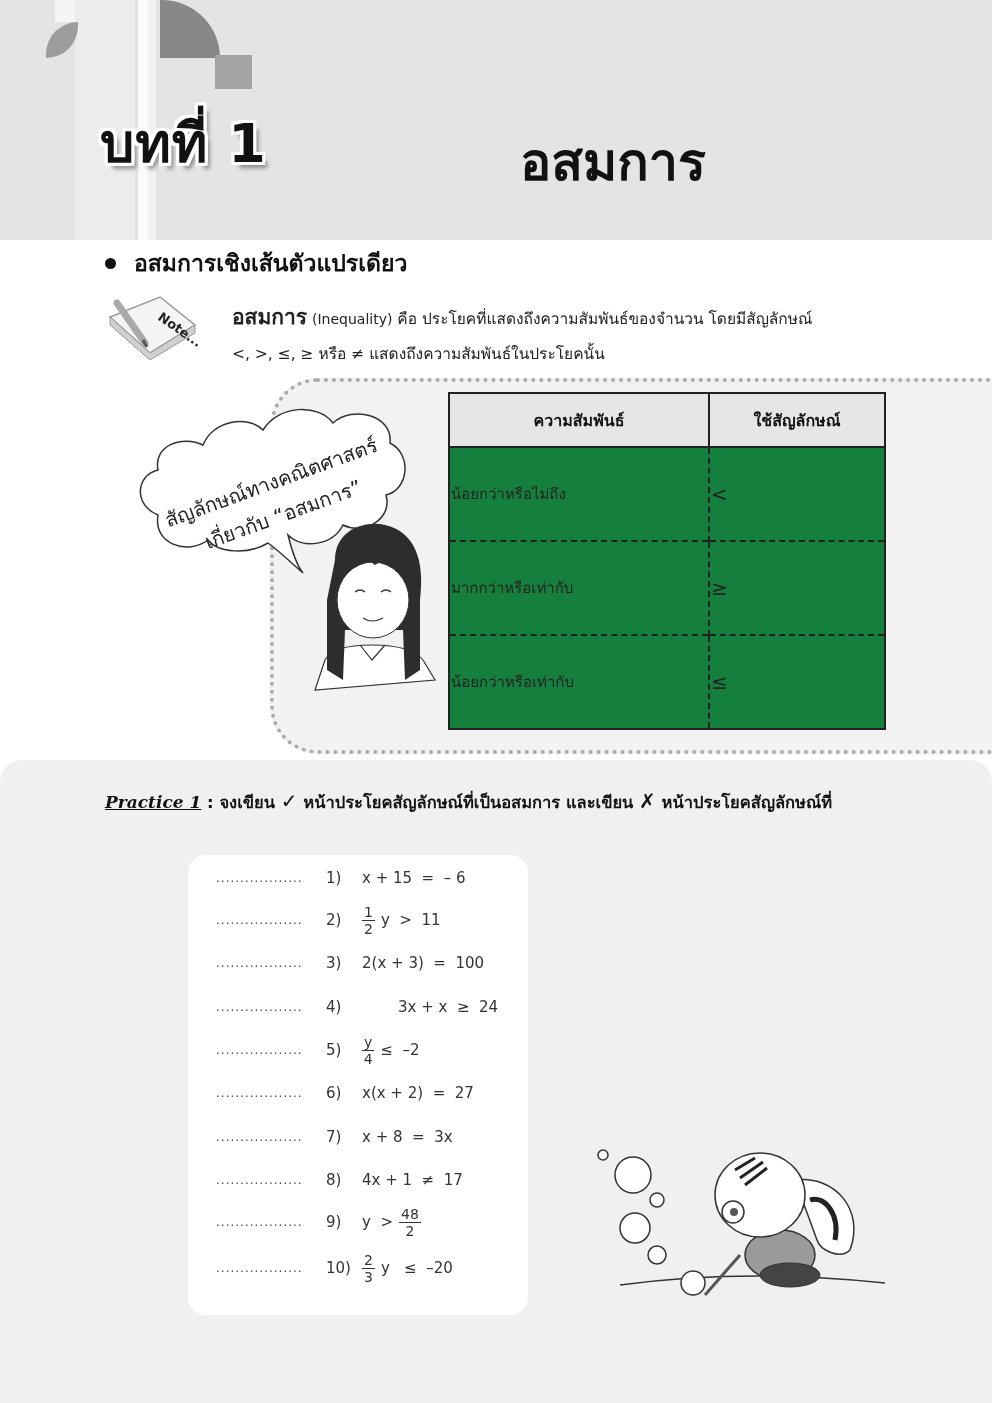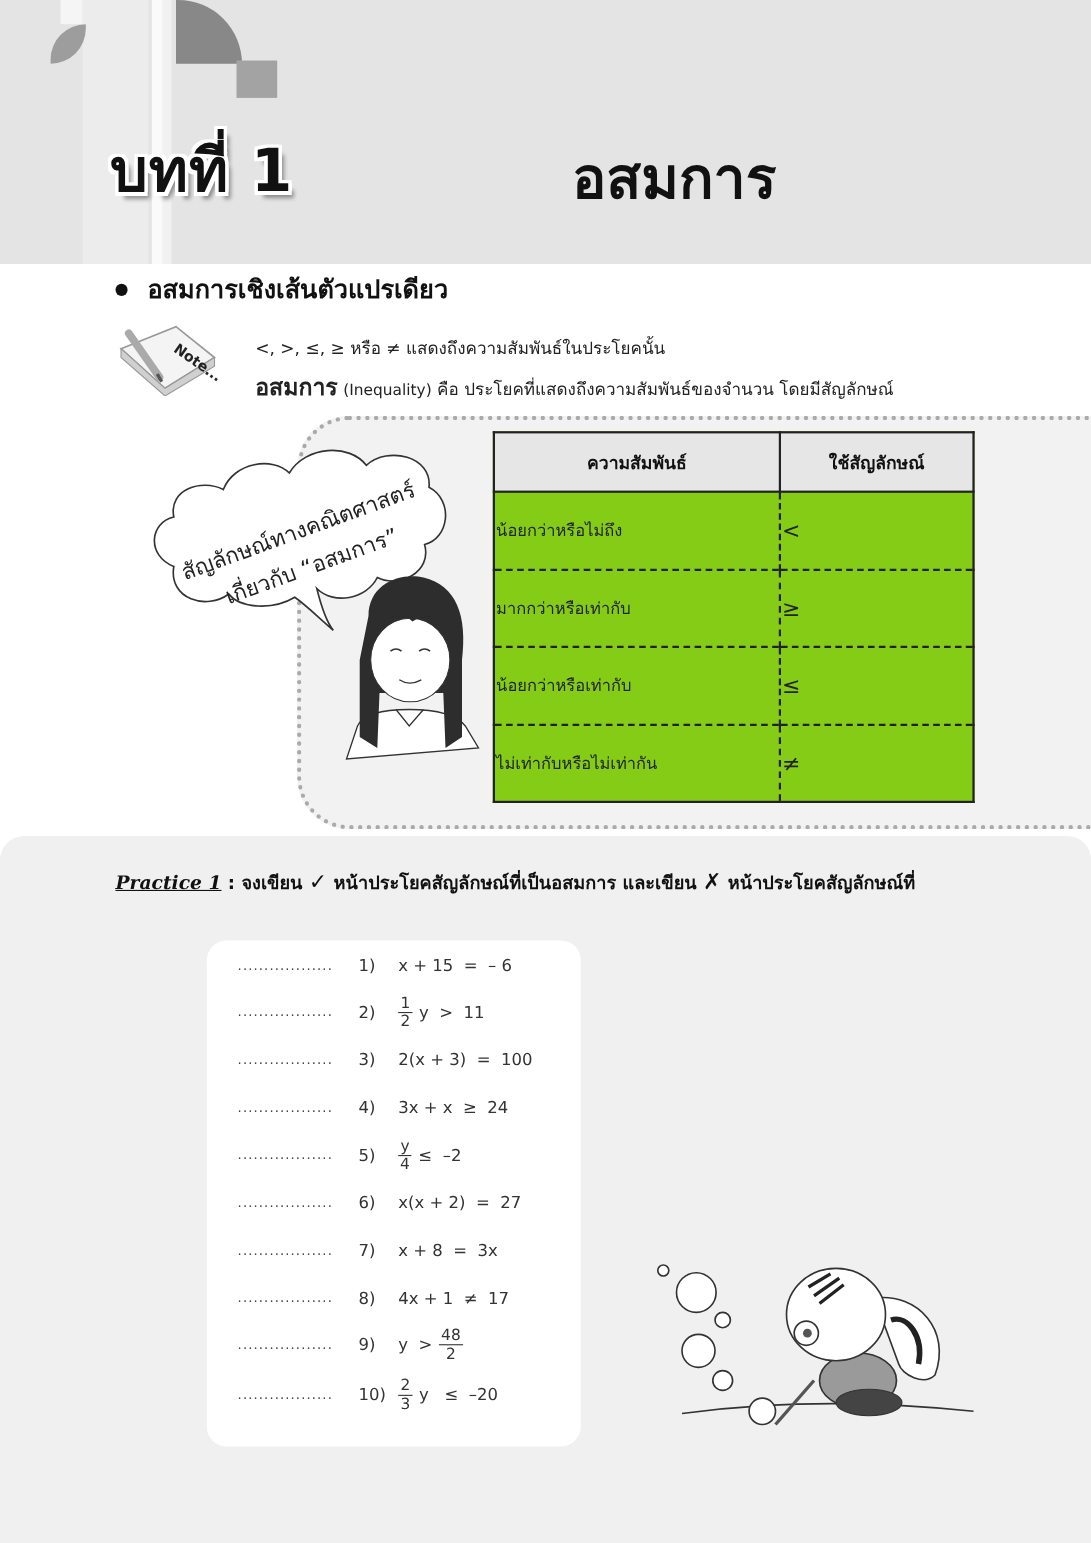--- a/index.html
+++ b/index.html
@@ -12,21 +12,21 @@
   .stripe1 { left:75px; top:0; width:60px; height:240px; background:#ececec; }
   .stripe2 { left:138px; top:0; width:10px; height:240px; background:#fafafa; }
   .stripe3 { left:148px; top:0; width:8px; height:240px; background:#f1f1f1; }
   .stripe-top { left:55px; top:0; width:20px; height:22px; background:#f5f5f5; }
   .leaf1 { left:46px; top:22px; width:32px; height:36px; background:#9d9d9d;
            border-radius:36px 0 36px 0; }
   .leaf2 { left:160px; top:0; width:60px; height:58px; background:#888888;
            border-radius:0 58px 0 0; }
   .sq { left:215px; top:55px; width:37px; height:34px; background:#a3a3a3; }
 
-  .chapter-label { left:100px; top:112px; font-family:"DejaVu Sans", sans-serif; font-weight:bold;
+  .chapter-label { left:100px; top:100px; font-family:"DejaVu Sans", sans-serif; font-weight:bold;
                    font-size:54px; color:#111; letter-spacing:1px;
                    text-shadow: 3px 3px 0 #fff, -3px -3px 0 #fff, 3px -3px 0 #fff, -3px 3px 0 #fff,
                                 0 3px 0 #fff, 0 -3px 0 #fff, 3px 0 0 #fff, -3px 0 0 #fff,
                                 5px 6px 4px rgba(0,0,0,0.4); }
   .chapter-title { left:520px; top:120px; font-family:"DejaVu Sans", sans-serif; font-weight:bold;
                    font-size:52px; color:#111; }
 
   
   .section-heading { left:105px; top:245px; font-size:23px; font-weight:bold; color:#111; display:flex; align-items:center; }
   .bullet { width:11px; height:11px; border-radius:50%; background:#111; margin-right:18px; display:inline-block; }
@@ -41,21 +41,21 @@
   .panel { left:270px; top:378px; width:740px; height:368px; background:#f2f2f2;
            border:4px dotted #aaaaaa; border-right:none; border-radius:48px 0 0 48px; }
 
   
   .bubble { left:128px; top:395px; width:280px; height:180px; }
   .bubble-text { left:150px; top:430px; width:250px; font-size:20px; color:#222; transform:rotate(-20deg);
                  transform-origin:left top; line-height:34px; }
   .girl { left:305px; top:520px; width:135px; height:175px; }
 
   
-  .rel-table { left:448px; top:392px; width:438px; height:338px; border:2px solid #222; border-collapse:collapse; background:#84cc16; }
+  .rel-table { left:448px; top:392px; width:438px; height:338px; border:2px solid #222; border-collapse:collapse; background:#15803d; }
   .rel-table th { background:#e6e6e6; font-weight:bold; font-size:16px; height:50px; border:2px solid #222; color:#111; }
   .rel-table td { height:55px; font-size:15px; color:#222;
                   border-top:2px dashed #222;margin-top:11px; }
   .rel-table td.sym { font-size:20px; border-left:2px dashed #222; }
   .rel-table th.c1, .rel-table td.c1 { width:256px; }
   .rel-table tr.first td { border-top:none; }
 
   
   .practice-bg { left:0; top:760px; width:992px; height:643px; background:#f0f0f0; border-radius:22px 22px 0 0; }
   .practice-head { left:105px; top:783px; width:800px; font-size:16.5px; line-height:36px; color:#111; font-weight:bold; }
@@ -92,25 +92,25 @@
 
 <svg class="abs note-icon" viewBox="0 0 95 65">
   <path d="M5 22 L45 58 L90 30 L55 2 Z" fill="#f4f4f4" stroke="#999" stroke-width="1.5"></path>
   <path d="M5 22 L5 30 L45 65 L90 38 L90 30 L45 58 Z" fill="#d0d0d0" stroke="#999" stroke-width="1"></path>
   <path d="M12 8 L40 48" stroke="#aaa" stroke-width="7" stroke-linecap="round"></path>
   <path d="M38 45 L42 52" stroke="#555" stroke-width="3"></path>
   <text x="52" y="24" font-size="13" font-weight="bold" fill="#222" transform="rotate(35 52 24)" font-family="DejaVu Sans, sans-serif">Note...</text>
 </svg>
 
 <div class="abs note-text">
-  <div>&lt;, &gt;, ≤, ≥ หรือ ≠ แสดงถึงความสัมพันธ์ในประโยคนั้น</div>
   <div>
     <span class="term">อสมการ</span>
     <span class="en">(Inequality)</span><span> คือ ประโยคที่แสดงถึงความสัมพันธ์ของจำนวน โดยมีสัญลักษณ์</span>
   </div>
+  <div>&lt;, &gt;, ≤, ≥ หรือ ≠ แสดงถึงความสัมพันธ์ในประโยคนั้น</div>
 </div>
 
 <div class="abs panel"></div>
 
 <svg class="abs bubble" viewBox="0 0 280 180">
   <path d="M30 120 C5 110 8 80 30 75 C25 50 55 40 75 50 C85 25 120 20 135 35 C150 10 190 8 205 28 C225 10 265 20 262 48 C285 60 280 95 258 100 C265 125 235 140 215 130 C205 150 175 155 160 140 C165 160 170 172 175 178 C160 165 150 155 140 148 C120 160 90 158 80 145 C60 160 25 150 30 120 Z" fill="#ffffff" stroke="#333" stroke-width="1.5"></path>
 </svg>
 <div class="abs bubble-text" style="left:160px; top:505px;">
   <div>สัญลักษณ์ทางคณิตศาสตร์</div>
   <div style="padding-left:30px;">เกี่ยวกับ  “อสมการ”</div>
@@ -140,24 +140,20 @@
       <td class="sym">&lt;</td>
     </tr>
     <tr>
       <td class="c1">มากกว่าหรือเท่ากับ</td>
       <td class="sym">≥</td>
     </tr>
     <tr>
       <td class="c1">น้อยกว่าหรือเท่ากับ</td>
       <td class="sym">≤</td>
     </tr>
-    <tr>
-      <td class="c1">ไม่เท่ากับหรือไม่เท่ากัน</td>
-      <td class="sym">≠</td>
-    </tr>
   </tbody>
 </table>
 
 <div class="abs practice-bg"></div>
 <div class="abs practice-head">
   <span class="practice-label">Practice 1</span><span> : </span><span>จงเขียน </span><span style="font-size:20px;">✓</span><span> หน้าประโยคสัญลักษณ์ที่เป็นอสมการ และเขียน </span><span style="font-size:20px;">✗</span><span> หน้าประโยคสัญลักษณ์ที่</span>
 </div>
 
 <div class="abs list-card"></div>
 
@@ -184,21 +180,21 @@
       <span class="q-dots">..................</span>
       <span class="q-num">3)</span>
       <span class="q-expr">
         <span style="white-space: pre;">2(x + 3)  =  100</span>
       </span>
     </div>
     <div class="q-row" style="top: 987px;">
       <span class="q-dots">..................</span>
       <span class="q-num">4)</span>
       <span class="q-expr">
-        <span style="white-space: pre;">3x + x  ≥  24</span>
+        <span style="white-space: pre; margin-left: 36px;">3x + x  ≥  24</span>
       </span>
     </div>
     <div class="q-row" style="top: 1030px;">
       <span class="q-dots">..................</span>
       <span class="q-num">5)</span>
       <span class="q-expr">
         <span class="frac">
           <span class="n">y</span>
           <span>4</span>
         </span>

